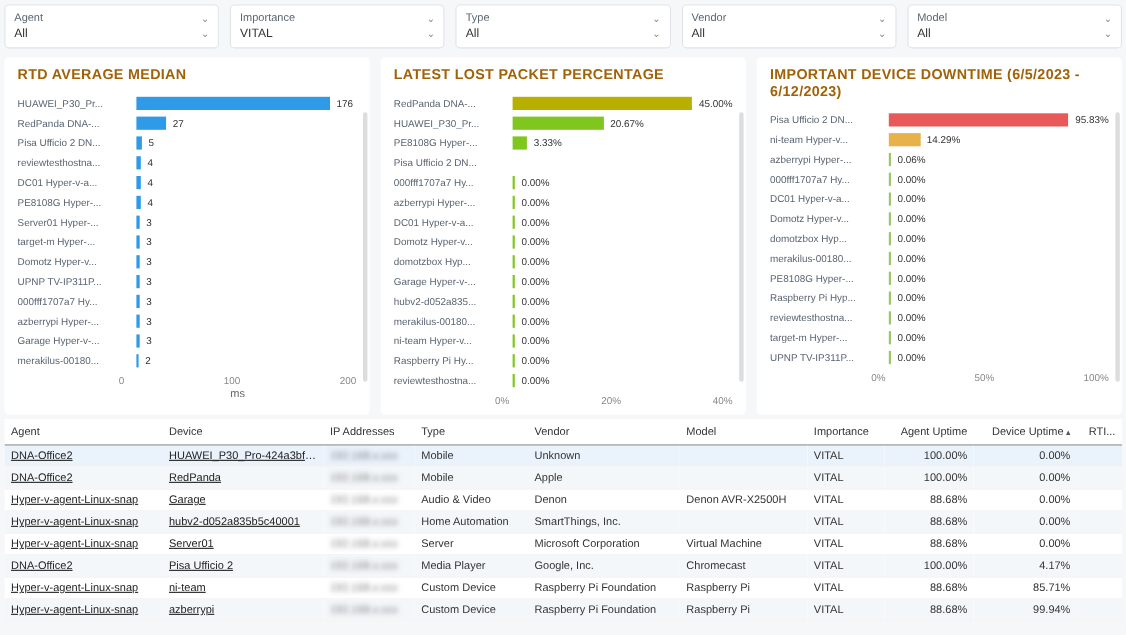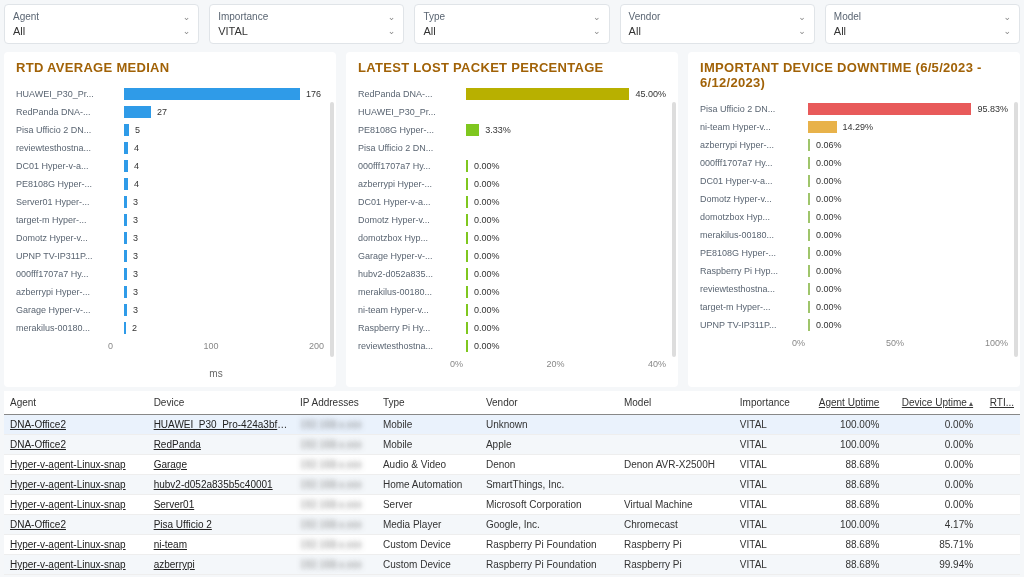--- a/index.html
+++ b/index.html
@@ -16,26 +16,26 @@
 .p1 { flex: 1; }
 .p2 { flex: 1; }
 .p3 { flex: 1; }
 .panel-title { color: #a16207; font-weight: 600; font-size: 13px; margin-bottom: 10px; letter-spacing: .3px; }
 .hbar-row { display: flex; align-items: center; height: 18px; font-size: 9px; }
 .hbar-label { width: 108px; color: #5a6572; white-space: nowrap; overflow: hidden; text-overflow: ellipsis; padding-right: 4px; }
 .hbar-track { flex: 1; position: relative; height: 12px; display:flex; align-items:center;}
 .hbar-fill { height: 12px; }
 .hbar-val { font-size: 9px; color: #333; padding-left: 6px; white-space: nowrap; }
 .axis { display: flex; justify-content: space-between; font-size: 9px; color: #888; margin-top: 4px; padding-left: 92px; }
-.axis-label { text-align: center; font-size: 10px; color: #666; margin-top: 17px; padding-left: 92px; }
+.axis-label { text-align: center; font-size: 10px; color: #666; margin-top: 2px; padding-left: 92px; }
 .scroll-hint { position:absolute; right:2px; top:50px; bottom:30px; width:4px; background:#ddd; border-radius:2px; }
 
 .data-table { width: 100%; border-collapse: collapse; background: #fff; font-size: 10px; }
 .data-table th { text-align: left; padding: 6px 6px; border-bottom: 1px solid #888; color: #333; font-weight: 400; background:#fff;}
-.data-table th.rt { text-align: right; text-decoration: underline; }
+.data-table th.rt { text-align: right; }
 .data-table th.sort::after { content: " ▴"; font-size:8px; color:#555;}
 .data-table td { padding: 4px 6px; border-bottom: 1px solid #eee; white-space: nowrap; overflow:hidden; text-overflow:ellipsis;}
 .data-table tr.hl { background: #eaf2fc; }
 .data-table tr.alt { background: #f4f7fa; }
 .data-table td.link { text-decoration: underline; color: #222; cursor: pointer; max-width: 130px;}
 .data-table td.rt { text-align: right; }
 .ip-blur { color: transparent; text-shadow: 0 0 5px rgba(100,100,100,.8); user-select:none;}
 .table-wrap { overflow-x:auto; }
 </style>
 </head>
@@ -210,20 +210,24 @@
     <div id="chart2">
         <div class="hbar-row">
           <div class="hbar-label">RedPanda DNA-...</div>
           <div class="hbar-track">
             <div class="hbar-fill" style="width: 90%; background: rgb(184, 176, 0);"></div>
             <span class="hbar-val">45.00%</span>
           </div>
         </div>
         <div class="hbar-row">
           <div class="hbar-label">HUAWEI_P30_Pr...</div>
+          <div class="hbar-track">
+            <div class="hbar-fill" style="width: 41.34%; background: rgb(127, 199, 31);"></div>
+            <span class="hbar-val">20.67%</span>
+          </div>
         </div>
         <div class="hbar-row">
           <div class="hbar-label">PE8108G Hyper-...</div>
           <div class="hbar-track">
             <div class="hbar-fill" style="width: 6.66%; background: rgb(127, 199, 31);"></div>
             <span class="hbar-val">3.33%</span>
           </div>
         </div>
         <div class="hbar-row">
           <div class="hbar-label">Pisa Ufficio 2 DN...</div>

